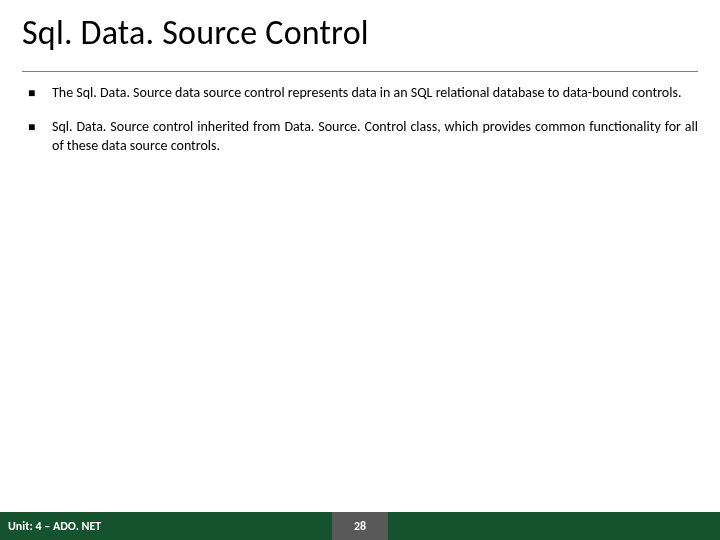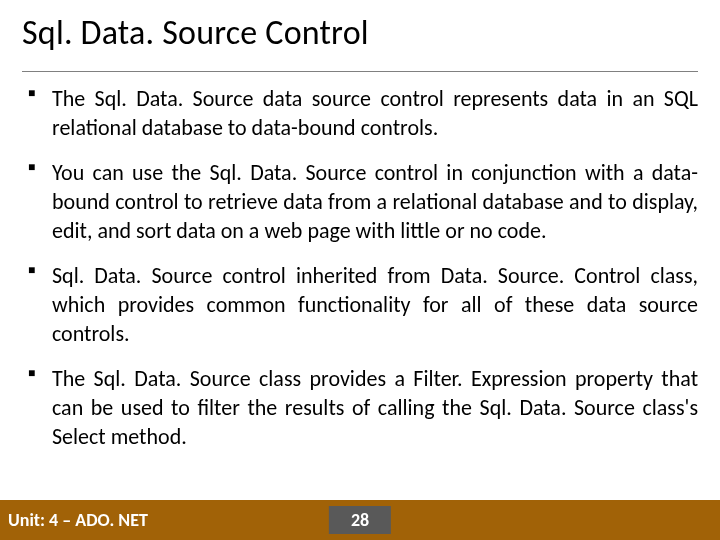--- a/index.html
+++ b/index.html
@@ -1,36 +1,34 @@
 <!DOCTYPE html>
 <html><head>
 <meta charset="utf-8">
 <style>
   * { margin: 0; padding: 0; box-sizing: border-box; }
   html, body { width: 720px; height: 540px; font-family: Calibri, "Segoe UI", Arial, sans-serif; background: #fff; color: #000; }
   .slide { width: 720px; height: 540px; position: relative; padding: 12px 22px 0 22px; }
   .title { font-size: 34px; font-weight: 400; letter-spacing: 0.2px; padding-bottom: 4px; margin-bottom: 14px; }
   .title-rule { border: none; border-top: 1px solid #808080; margin: 0 0 12px 0; }
   .bullets { list-style: none; }
-  .bullets li { position: relative; padding-left: 30px; font-size: 22px; line-height: 1.32; margin-bottom: 16px; text-align: justify; }
+  .bullets li { position: relative; padding-left: 30px; font-size: 14px; line-height: 1.32; margin-bottom: 16px; text-align: justify; }
   .bullets li::before { content: "■"; position: absolute; left: 6px; top: 2px; font-size: 12px; color: #000; }
-  .footer { position: absolute; left: 0; bottom: 0; width: 720px; height: 40px; background: #a16207; color: #fff; display: flex; align-items: center; font-size: 18px; font-weight: 700; }
+  .footer { position: absolute; left: 0; bottom: 0; width: 720px; height: 28px; background: #14532d; color: #fff; display: flex; align-items: center; font-size: 12px; font-weight: 700; }
   .footer .unit { position: absolute; left: 8px; }
   .footer .page { position: absolute; left: 50%; transform: translateX(-50%); background: #595959; padding: 0 22px; height: 28px; display: flex; align-items: center; }
   .footer .org { position: absolute; right: 8px; }
 </style>
 </head>
 <body>
 
 <div class="slide">
   <h1 class="title">Sql. Data. Source Control</h1>
   <hr class="title-rule">
   <ul class="bullets">
     <li>The Sql. Data. Source data source control represents data in an SQL relational database to data-bound controls.</li>
-    <li>You can use the Sql. Data. Source control in conjunction with a data-bound control to retrieve data from a relational database and to display, edit, and sort data on a web page with little or no code.</li>
     <li>Sql. Data. Source control inherited from Data. Source. Control class, which provides common functionality for all of these data source controls.</li>
-    <li>The Sql. Data. Source class provides a Filter. Expression property that can be used to filter the results of calling the Sql. Data. Source class's Select method.</li>
   </ul>
   <div class="footer">
     <div class="unit">Unit: 4 – ADO. NET</div>
     <div class="page">28</div>
   </div>
 </div>
 
 </body></html>

